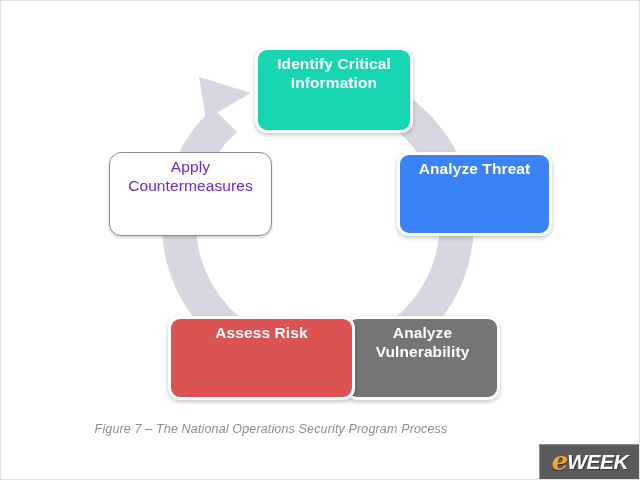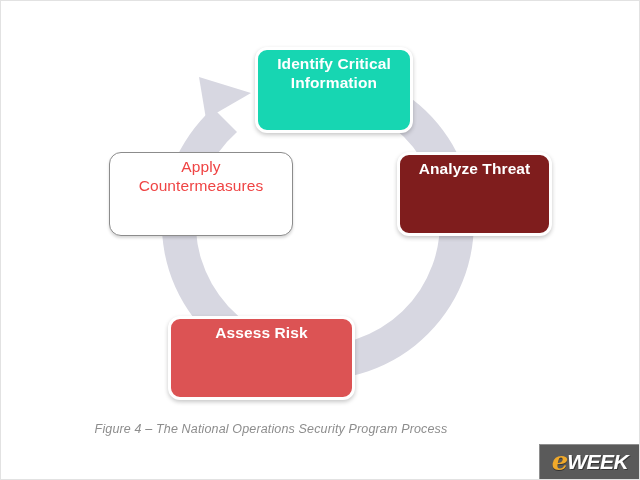--- a/index.html
+++ b/index.html
@@ -57,21 +57,21 @@
     width: 158px;
     height: 86px;
     background: #17d6b2;
     color: #ffffff;
   }
   .node-threat {
     left: 396px;
     top: 151px;
     width: 155px;
     height: 84px;
-    background: #7f1d1d;
+    background: #3b82f6;
     color: #ffffff;
   }
   .node-vulnerability {
     left: 344px;
     top: 315px;
     width: 155px;
     height: 84px;
     background: #757575;
     color: #ffffff;
   }
@@ -79,24 +79,24 @@
     left: 167px;
     top: 315px;
     width: 187px;
     height: 84px;
     background: #dc5354;
     color: #ffffff;
   }
   .node-countermeasures {
     left: 108px;
     top: 151px;
-    width: 184px;
+    width: 163px;
     height: 84px;
     background: #ffffff;
-    color: #ef4444;
+    color: #6d28d9;
     border: 1px solid #8c8c8c;
     box-shadow: 0 2px 3px rgba(0,0,0,0.16);
     font-weight: 400;
     font-size: 15.5px;
   }
 
   
   #caption {
     position: absolute;
     left: 0;
@@ -169,31 +169,35 @@
 
   <div class="node node-identify">
     <span class="node-label">Identify Critical
 Information</span>
   </div>
 
   <div class="node node-threat">
     <span class="node-label">Analyze Threat</span>
   </div>
 
+  <div class="node node-vulnerability">
+    <span class="node-label">Analyze
+Vulnerability</span>
+  </div>
 
   <div class="node node-risk">
     <span class="node-label">Assess Risk</span>
   </div>
 
   <div class="node node-countermeasures">
     <span class="node-label">Apply
 Countermeasures</span>
   </div>
 
-  <div id="caption">Figure 4 – The National Operations Security Program Process</div>
+  <div id="caption">Figure 7 – The National Operations Security Program Process</div>
 
   <div id="logo">
     <div id="logo-inner">
       <span id="logo-e">e</span>
       <span id="logo-week">WEEK</span>
     </div>
   </div>
 
 </div>
 

